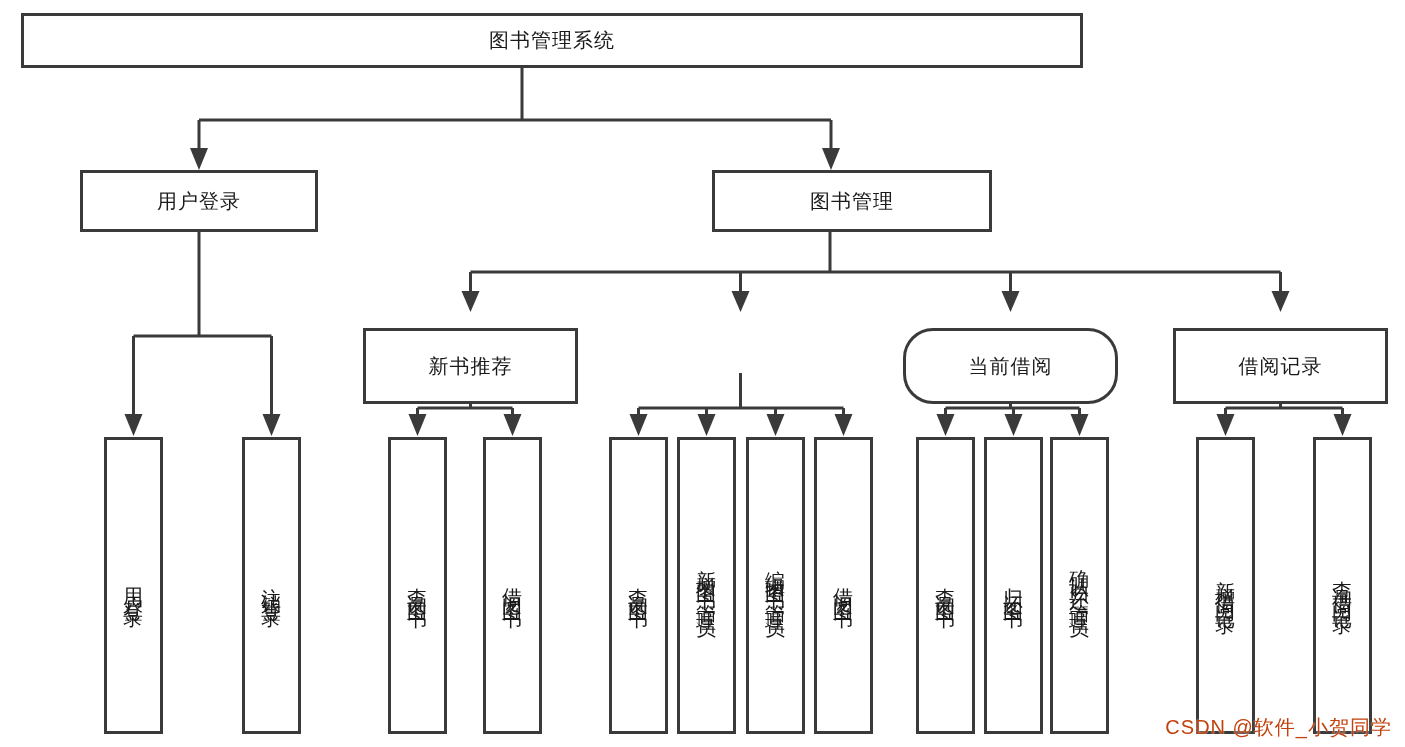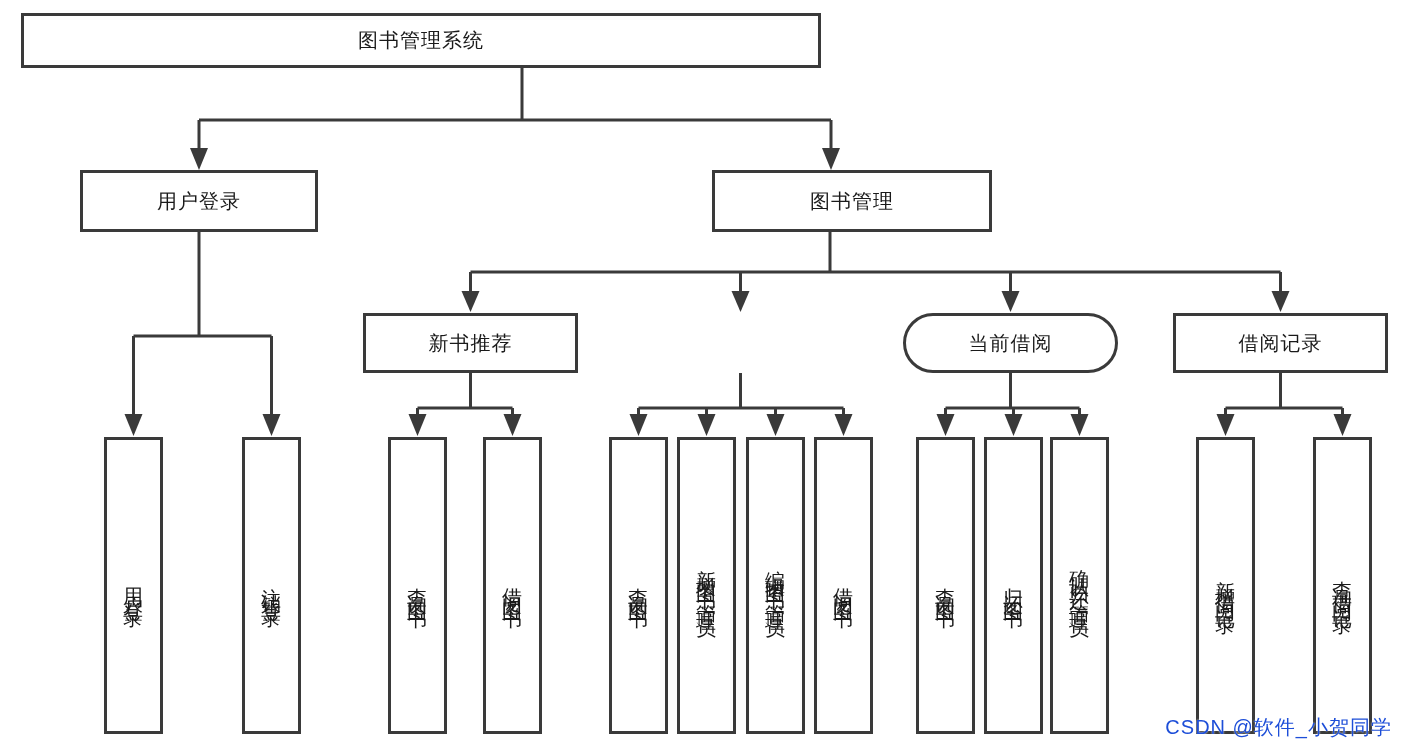--- a/index.html
+++ b/index.html
@@ -30,41 +30,41 @@
     background: #ffffff;
     display: flex;
     align-items: center;
     justify-content: center;
     color: #1a1a1a;
     font-size: 20px;
     letter-spacing: 1px;
     white-space: nowrap;
   }
   .node.root {
-    left: 21px; top: 13px; width: 800px; height: 55px;
+    left: 21px; top: 13px; width: 1062px; height: 55px;
   }
   .node.lvl2 { top: 170px; height: 62px; }
-  .node.lvl3 { top: 313px; height: 60px; width: 215px; }
+  .node.lvl3 { top: 328px; height: 76px; width: 215px; }
   .node.leaf {
     top: 437px; height: 297px; width: 59px;
   }
   .leaf-text {
     writing-mode: vertical-rl;
     text-orientation: mixed;
     letter-spacing: 7px;
     line-height: 1;
     font-size: 20px;
     color: #1a1a1a;
   }
   .watermark {
     position: absolute;
     right: 13px;
     top: 714px;
     font-size: 20px;
-    color: #1d4ed8;
+    color: #c2410c;
     letter-spacing: 1px;
     text-shadow: 0 0 2px #ffffff;
     white-space: nowrap;
   }
 </style>
 </head>
 <body>
 
 <div class="canvas">
 

